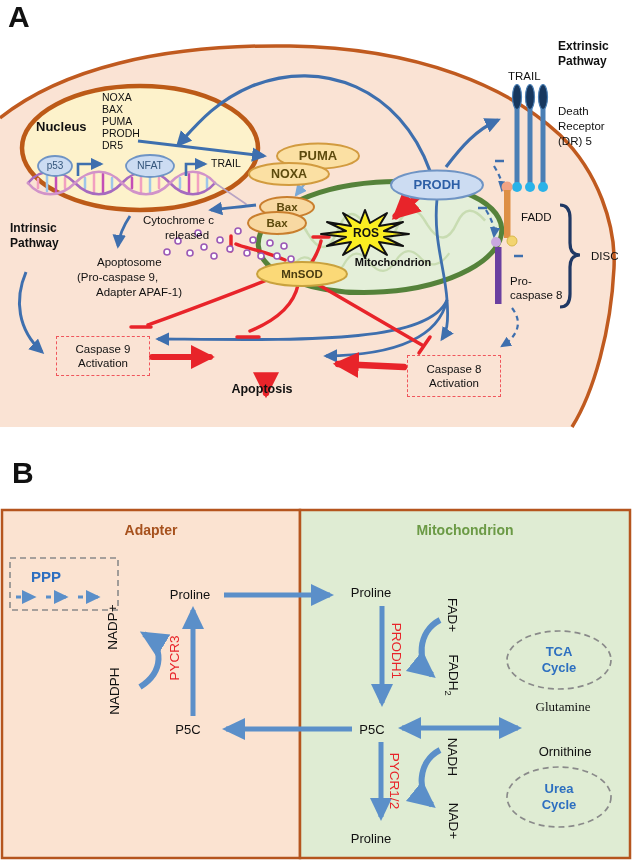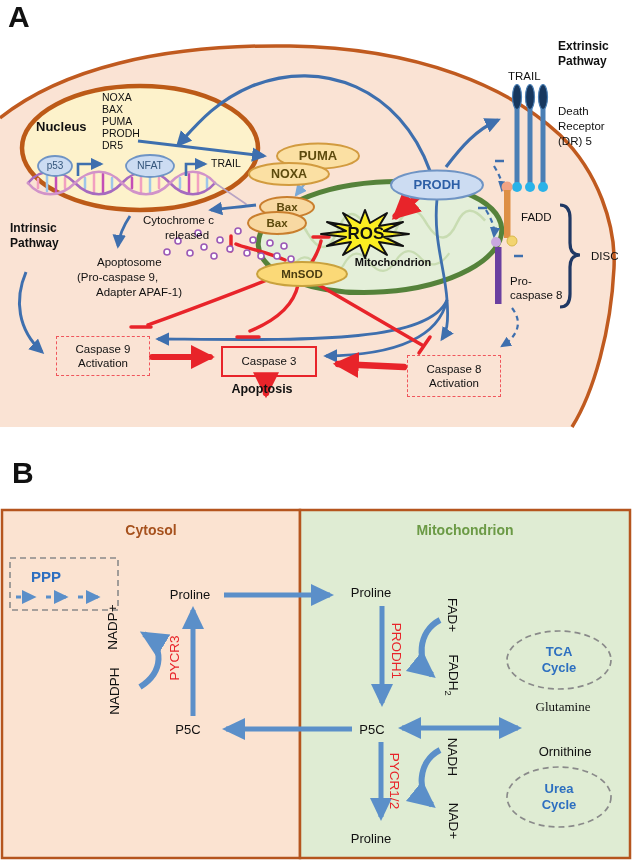--- a/index.html
+++ b/index.html
@@ -216,21 +216,21 @@
 <div class="t c tfTxt" style="left:55px;top:166px;font-size:10px;">p53</div>
 <div class="t c tfTxt" style="left:150px;top:166px;font-size:10.5px;">NFAT</div>
 <div class="t small" style="left:211px;top:158px;">TRAIL</div>
 
 <div class="t c ovalTxt" style="left:318px;top:156px;font-size:13px;">PUMA</div>
 <div class="t c ovalTxt" style="left:289px;top:174px;font-size:12.5px;">NOXA</div>
 <div class="t c ovalTxt" style="left:287px;top:207px;font-size:11.5px;">Bax</div>
 <div class="t c ovalTxt" style="left:277px;top:223px;font-size:11.5px;">Bax</div>
 <div class="t c" style="left:302px;top:274px;font-size:11.5px;color:#4a3c10;font-weight:bold;">MnSOD</div>
 <div class="t c b" style="left:437px;top:185px;font-size:13px;color:#2d5fa6;">PRODH</div>
-<div class="t c b" style="left:366px;top:234px;font-size:17px;">ROS</div>
+<div class="t c b" style="left:366px;top:234px;font-size:12px;">ROS</div>
 <div class="t c b" style="left:393px;top:262px;font-size:11px;">Mitochondrion</div>
 
 <div class="t med" style="left:143px;top:214px;">Cytochrome c</div>
 <div class="t med" style="left:155px;top:229px;margin-left:10px;">released</div>
 
 <div class="t b" style="left:10px;top:222px;font-size:12px;">Intrinsic</div>
 <div class="t b" style="left:10px;top:237px;font-size:12px;">Pathway</div>
 
 <div class="t med" style="left:77px;top:256px;margin-left:20px;">Apoptosome</div>
 <div class="t med" style="left:77px;top:271px;">(Pro-caspase 9,</div>
@@ -244,32 +244,29 @@
 <div class="t med" style="left:558px;top:135px;">(DR) 5</div>
 <div class="t med" style="left:521px;top:211px;">FADD</div>
 <div class="t med" style="left:591px;top:250px;">DISC</div>
 <div class="t med" style="left:510px;top:275px;">Pro-</div>
 <div class="t med" style="left:510px;top:289px;">caspase 8</div>
 
 <div class="caspBox dashBox" style="left:56px;top:336px;width:92px;height:38px;">
   <span>Caspase 9</span>
   <span>Activation</span>
 </div>
-<div class="caspBox solidBox" style="left:221px;top:346px;width:92px;height:27px;">
-  <span>Caspase 3</span>
-</div>
 <div class="caspBox dashBox" style="left:407px;top:355px;width:92px;height:40px;">
   <span>Caspase 8</span>
   <span>Activation</span>
 </div>
 <div class="t c b" style="left:262px;top:389px;font-size:12.5px;">Apoptosis</div>
 
 <div class="t panelLetter" style="left:12px;top:456px;">B</div>
 
-<div class="t c b" style="left:151px;top:531px;font-size:14px;color:#a6511d;">Cytosol</div>
+<div class="t c b" style="left:151px;top:531px;font-size:14px;color:#a6511d;">Adapter</div>
 <div class="t c b" style="left:465px;top:531px;font-size:14px;color:#6b9a45;">Mitochondrion</div>
 
 <div class="t c blueTxt" style="left:46px;top:577px;font-size:15px;">PPP</div>
 
 <div class="t c lab" style="left:190px;top:595px;">Proline</div>
 <div class="t c lab" style="left:371px;top:593px;">Proline</div>
 <div class="t c lab" style="left:188px;top:730px;">P5C</div>
 <div class="t c lab" style="left:372px;top:730px;">P5C</div>
 <div class="t c lab" style="left:563px;top:707px;font-family:Liberation Serif, serif;">Glutamine</div>
 <div class="t c lab" style="left:565px;top:752px;">Ornithine</div>

